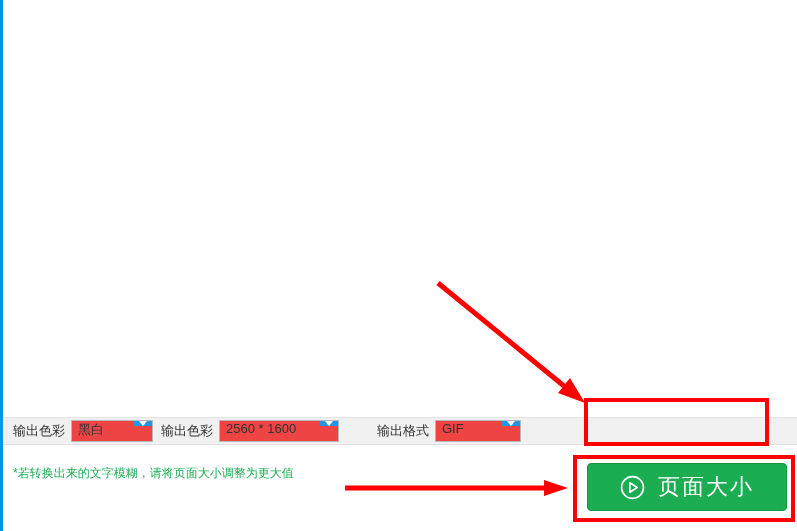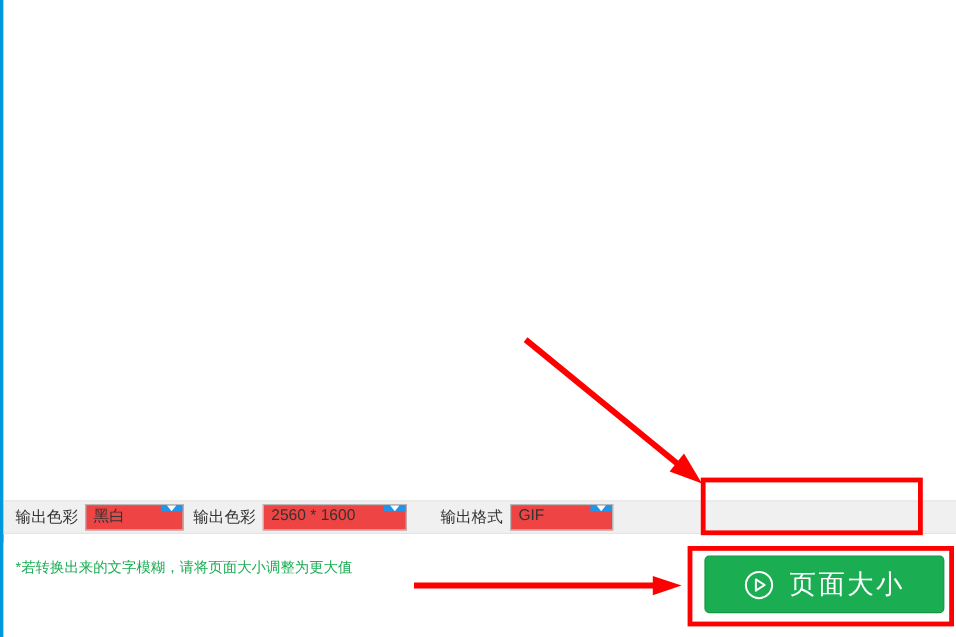--- a/index.html
+++ b/index.html
@@ -172,21 +172,21 @@
       <span class="dropdown-value">2560 * 1600</span>
       <span class="dropdown-arrow">
         <svg viewBox="0 0 8 5">
             <path d="M0 0 L8 0 L4 5 Z" fill="#fff"></path>
           </svg>
       </span>
     </div>
   </div>
 
 
-  <div class="option-group" style="margin-left:20px;">
+  <div class="option-group" style="margin-left:30px;">
     <span class="option-label">输出格式</span>
     <div class="dropdown dd-format">
       <span class="dropdown-value">GIF</span>
       <span class="dropdown-arrow">
         <svg viewBox="0 0 8 5">
             <path d="M0 0 L8 0 L4 5 Z" fill="#fff"></path>
           </svg>
       </span>
     </div>
   </div>

